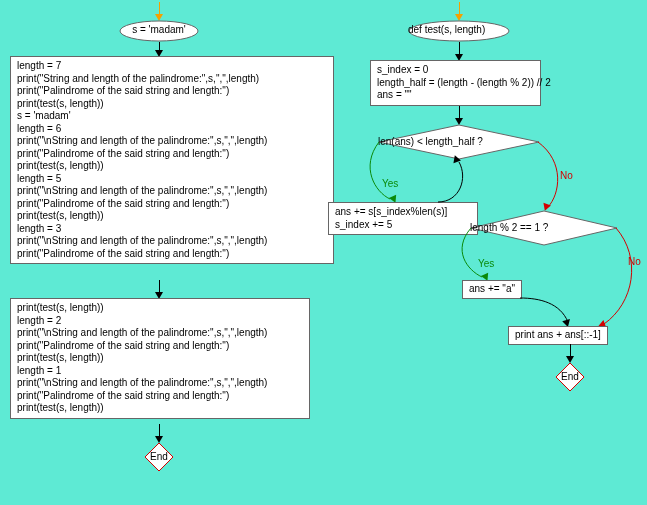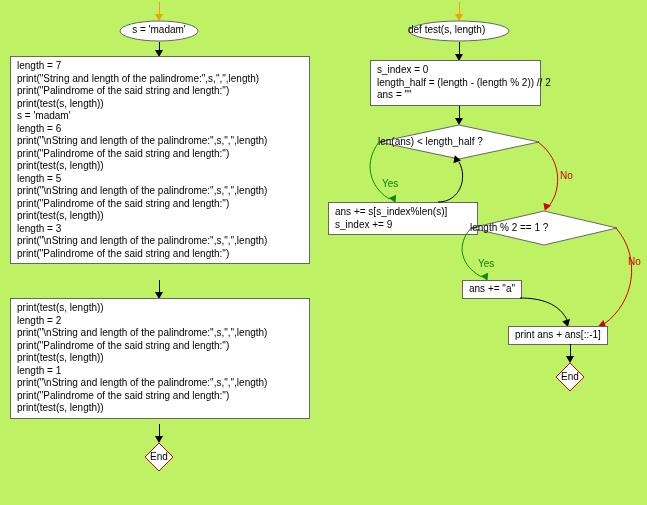--- a/index.html
+++ b/index.html
@@ -1,16 +1,16 @@
 <!DOCTYPE html>
 <html><head>
 <meta charset="utf-8">
 <style>
 html,body{margin:0;padding:0;background:#fff;font-family:"Segoe UI",Arial,sans-serif;font-size:10px;color:#000;line-height:1.25}
-.canvas{position:relative;width:647px;height:505px;margin:0;background:#bef264}
+.canvas{position:relative;width:647px;height:505px;margin:0;background:#5eead4}
 .abs{position:absolute;box-sizing:border-box}
 .rect{border:1px solid #666;background:#fff;padding:3px 6px 3px 6px;white-space:pre}
 .arrow-v{width:0;border-left:1px solid #000}
 .arrow-head-down{width:0;height:0;border-left:4px solid transparent;border-right:4px solid transparent;border-top:7px solid #000}
 .arrow-head-down.orange{border-top-color:#f4a100}
 .arrow-head-left{width:0;height:0;border-top:4px solid transparent;border-bottom:4px solid transparent;border-right:7px solid #000}
 .arrow-head-up{width:0;height:0;border-left:4px solid transparent;border-right:4px solid transparent;border-bottom:7px solid #000}
 .edge-label{font-size:10px;position:absolute}
 .yes{color:#0a8a0a}
 .no{color:#d40000}
@@ -25,21 +25,21 @@
   <div class="abs arrow-head-down orange" style="left:155px;top:14px"></div>
 
   <svg class="abs" style="left:119px;top:20px" width="80" height="22">
     <ellipse cx="40" cy="11" rx="39" ry="10" fill="#fff" stroke="#666"></ellipse>
   </svg>
   <div class="abs" style="left:119px;top:24px;width:80px;text-align:center">s = 'madam'</div>
 
   <div class="abs arrow-v" style="left:159px;top:42px;height:10px"></div>
   <div class="abs arrow-head-down" style="left:155px;top:50px"></div>
 
-  <div class="abs rect" id="left-block1" style="left:10px;top:56px;width:300px">length = 7
+  <div class="abs rect" id="left-block1" style="left:10px;top:56px;width:324px">length = 7
 print("String and length of the palindrome:",s,",",length)
 print("Palindrome of the said string and length:")
 print(test(s, length))
 s = 'madam'
 length = 6
 print("\nString and length of the palindrome:",s,",",length)
 print("Palindrome of the said string and length:")
 print(test(s, length))
 length = 5
 print("\nString and length of the palindrome:",s,",",length)
@@ -93,21 +93,21 @@
   </svg>
   <div class="abs" style="left:378px;top:136px;width:162px;text-align:left">len(ans) &lt; length_half ?</div>
 
   <svg class="abs" style="left:378px;top:142px;width:30px;height:60px">
     <path d="M1 0 C -18 25, -3 50, 12 57" fill="none" stroke="#0a8a0a" stroke-width="1"></path>
   </svg>
   <div class="abs arrow-head-down" style="left:390px;top:196px;border-top-color:#0a8a0a;transform:rotate(-25deg)"></div>
   <div class="edge-label yes" style="left:382px;top:178px">Yes</div>
 
   <div class="abs rect" id="right-loop" style="left:328px;top:202px;width:150px">ans += s[s_index%len(s)]
-s_index += 9</div>
+s_index += 5</div>
 
   <svg class="abs" style="left:438px;top:158px;width:40px;height:46px">
     <path d="M0 44 C 22 44, 30 20, 21 4" fill="none" stroke="#000" stroke-width="1"></path>
   </svg>
   <div class="abs arrow-head-up" style="left:452px;top:155px;transform:rotate(-20deg)"></div>
 
   <svg class="abs" style="left:520px;top:142px;width:40px;height:70px">
     <path d="M18 0 C 45 20, 40 52, 28 65" fill="none" stroke="#d40000" stroke-width="1"></path>
   </svg>
   <div class="abs arrow-head-down" style="left:542px;top:204px;border-top-color:#d40000;transform:rotate(20deg)"></div>

